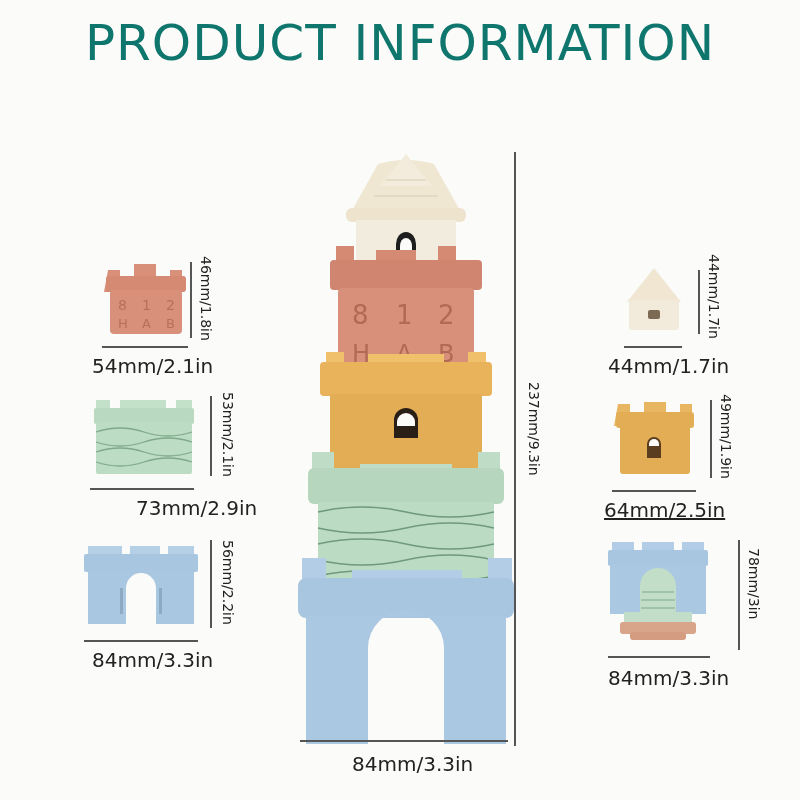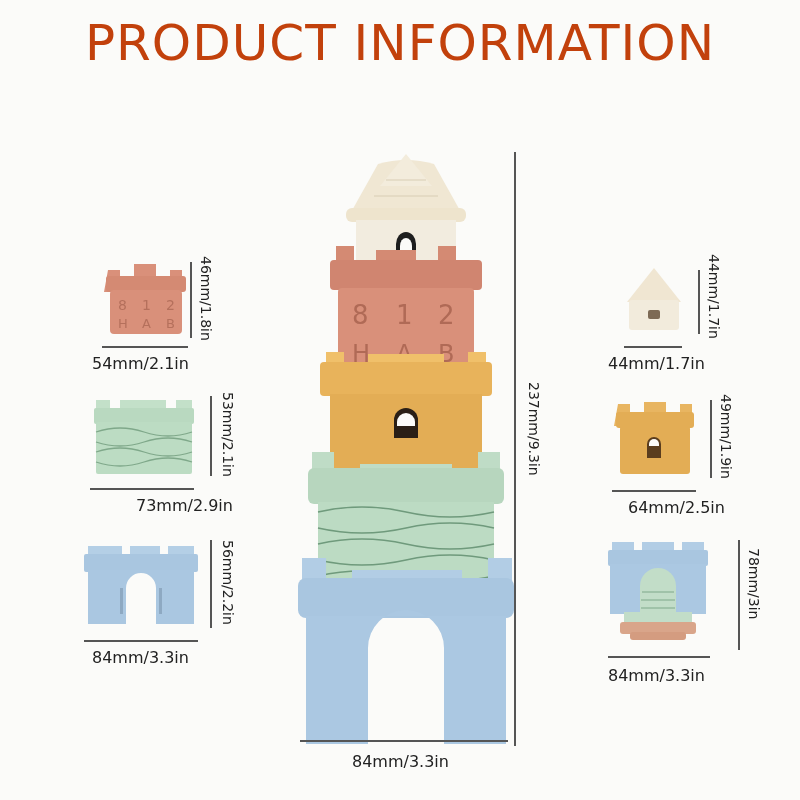--- a/index.html
+++ b/index.html
@@ -1,20 +1,20 @@
 <!DOCTYPE html>
 <html><head>
 <meta charset="utf-8">
 <style>
   html, body { margin:0; padding:0; }
   body { width:800px; height:800px; background:#fbfbf9; position:relative; overflow:hidden; font-family:"DejaVu Sans", "Liberation Sans", sans-serif; color:#222; }
-  .title { position:absolute; top:14px; left:0; width:800px; text-align:center; font-size:50px; letter-spacing:1px; color:#c2410c; font-family:"DejaVu Sans", sans-serif; font-weight:normal; }
+  .title { position:absolute; top:14px; left:0; width:800px; text-align:center; font-size:50px; letter-spacing:1px; color:#0f766e; font-family:"DejaVu Sans", sans-serif; font-weight:normal; }
   .hline { position:absolute; height:1.5px; background:#555; }
   .vline { position:absolute; width:1.5px; background:#555; }
-  .lbl { position:absolute; font-size:16px; color:#222; white-space:nowrap; }
+  .lbl { position:absolute; font-size:20px; color:#222; white-space:nowrap; }
   .vlbl { position:absolute; font-size:14px; color:#222; white-space:nowrap; transform-origin:left top; transform:rotate(90deg); }
   svg { position:absolute; overflow:visible; }
 </style>
 </head>
 <body>
 
 <div class="title">PRODUCT INFORMATION</div>
 
 <svg style="left:104px;top:262px;" width="84" height="76" viewBox="0 0 84 76">
   <path d="M4 8 h12 v8 h14 v-14 h22 v14 h14 v-8 h12 v22 h-78z" fill="#d9907a"></path>
@@ -116,21 +116,21 @@
 <svg style="left:614px;top:400px;" width="82" height="76" viewBox="0 0 82 76">
   <path d="M4 4 h12 v8 h14 v-10 h22 v10 h14 v-8 h12 v22 h-78z" fill="#e8b561"></path>
   <rect x="2" y="12" width="78" height="16" rx="3" fill="#e3ad55"></rect>
   <rect x="6" y="26" width="70" height="48" rx="3" fill="#e3ad55"></rect>
   <path d="M33 44 a7 7 0 0 1 14 0 v14 h-14z" fill="#5a3d1e"></path>
   <path d="M35 44 a5 5 0 0 1 10 0 v2 h-10z" fill="#fbfbf9"></path>
 </svg>
 <div class="vline" style="left:710px;top:400px;height:78px;"></div>
 <div class="vlbl" style="left:734px;top:394px;">49mm/1.9in</div>
 <div class="hline" style="left:612px;top:490px;width:84px;"></div>
-<div class="lbl" style="left:628px;top:498px;">64mm/2.5in</div>
+<div class="lbl" style="left:604px;top:498px;text-decoration:underline;">64mm/2.5in</div>
 
 <svg style="left:604px;top:538px;" width="108" height="106" viewBox="0 0 108 106">
   <path d="M8 4 h22 v8 h8 v-8 h32 v8 h8 v-8 h22 v16 h-92z" fill="#b2cde5"></path>
   <rect x="4" y="12" width="100" height="16" rx="2" fill="#a9c6e0"></rect>
   <rect x="6" y="26" width="96" height="50" fill="#abc8e2"></rect>
   <path d="M36 76 v-28 a18 18 0 0 1 36 0 v28z" fill="#c2ddc8"></path>
   <line x1="38" y1="54" x2="70" y2="54" stroke="#7fa88a" stroke-width="1"></line>
   <line x1="37" y1="62" x2="71" y2="62" stroke="#7fa88a" stroke-width="1"></line>
   <line x1="37" y1="70" x2="71" y2="70" stroke="#7fa88a" stroke-width="1"></line>
   <rect x="20" y="74" width="68" height="10" fill="#c2ddc8"></rect>

